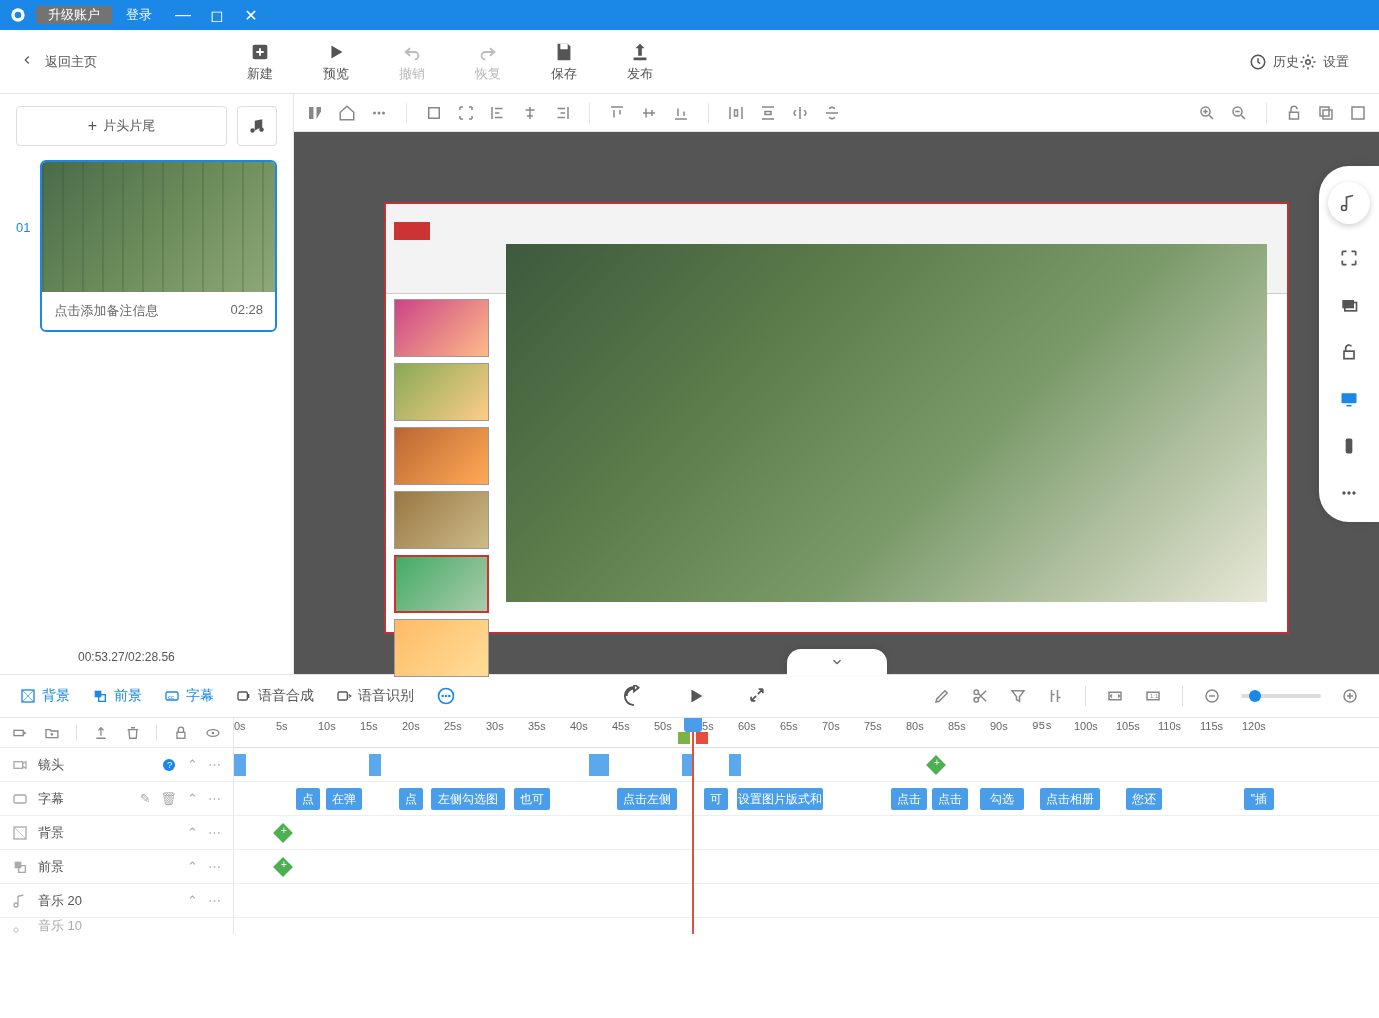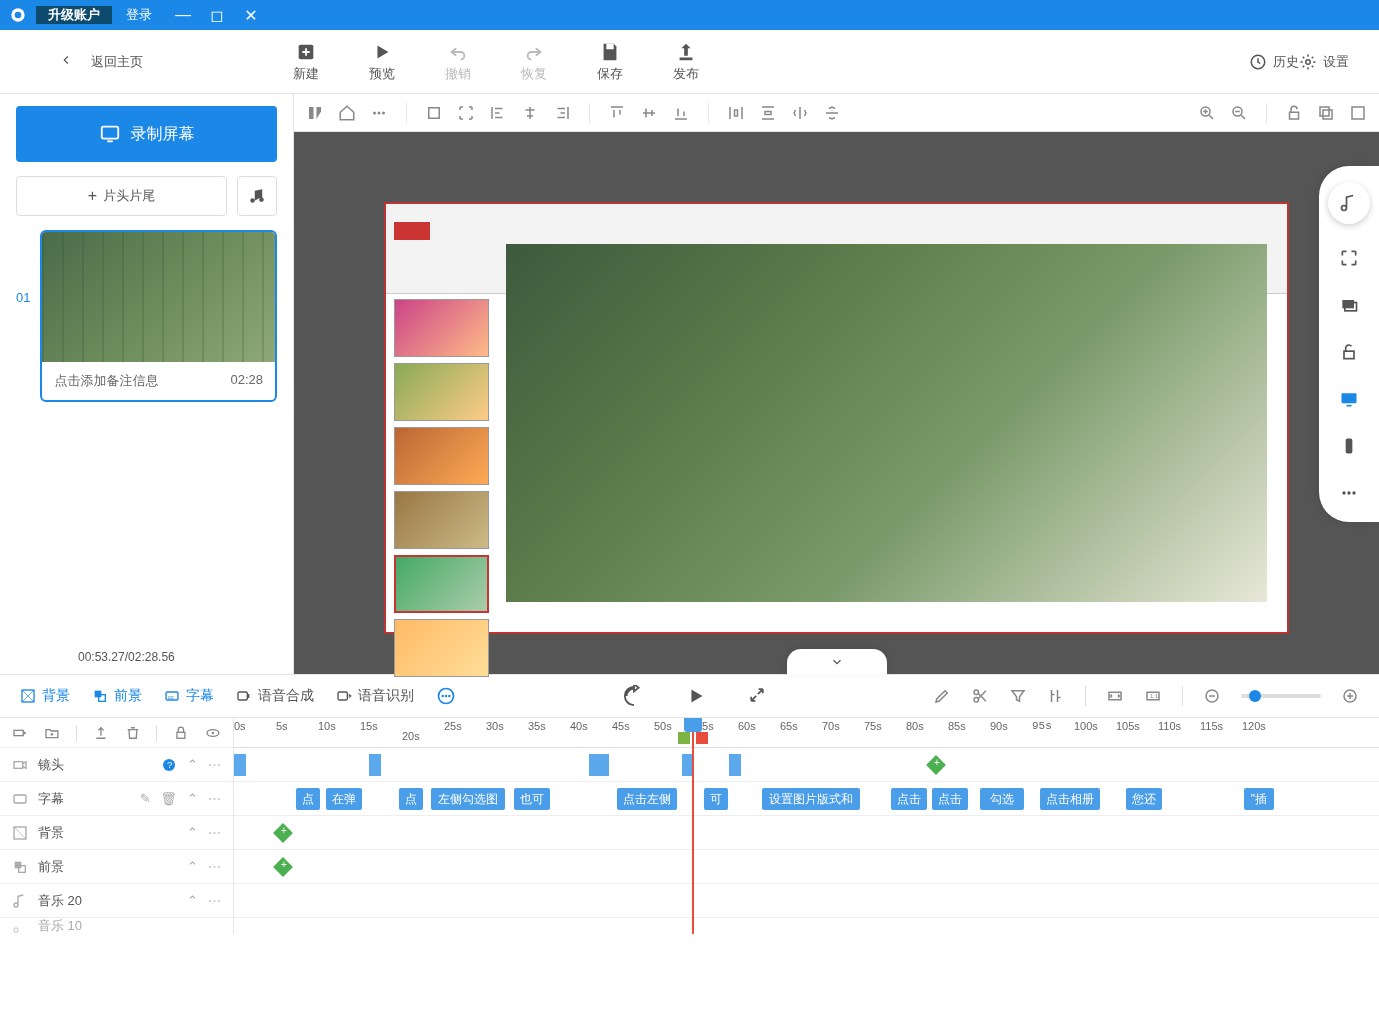--- a/index.html
+++ b/index.html
@@ -5,27 +5,27 @@
 * { margin: 0; padding: 0; box-sizing: border-box; font-family: "Microsoft YaHei", Arial, sans-serif; }
 body { width: 1379px; height: 1018px; overflow: hidden; background: #fff; font-size: 13px; color: #333; }
 
 
 .title-bar { height: 30px; background: #1b87e6; display: flex; align-items: center; color: #fff; font-size: 13px; }
 .title-bar .logo { width: 20px; height: 20px; margin: 0 8px; display: flex; align-items: center; justify-content: center; }
 .menu-items { display: flex; gap: 4px; }
 .menu-item { padding: 4px 10px; cursor: pointer; }
 .title-text { flex: 1; text-align: center; font-size: 14px; }
 .title-right { display: flex; align-items: center; }
-.upgrade-btn { background: #0c4a6e; padding: 0 12px; font-weight: bold; }
+.upgrade-btn { background: #737373; padding: 0 12px; }
 .login-btn { padding: 4px 14px; }
 .win-btn { width: 34px; height: 30px; display: flex; align-items: center; justify-content: center; font-size: 16px; }
 
 
 .main-toolbar { height: 64px; display: flex; align-items: center; border-bottom: 1px solid #e5e5e5; }
-.back-btn { padding: 0 20px; display: flex; gap: 18px; color: #555; margin-left: 39px; }
+.back-btn { padding: 0 20px; display: flex; gap: 11px; color: #555; }
 .tool-group { display: flex; gap: 50px; padding-left: 130px; }
 .tool-btn { display: flex; flex-direction: column; align-items: center; gap: 2px; color: #555; }
 .tool-btn.disabled { color: #bbb; }
 .tool-btn .ico { width: 22px; height: 22px; }
 .tool-right { margin-left: auto; display: flex; padding-right: 30px; color: #555; }
 .tool-right .rbtn { display: flex; align-items: center; gap: 6px; }
 
 
 .middle { display: flex; height: 580px; }
 
@@ -177,27 +177,20 @@
           <circle cx="12" cy="12" r="3" fill="none" stroke="#555" stroke-width="2"></circle>
           <path d="M12 2v3M12 19v3M2 12h3M19 12h3M5 5l2 2M17 17l2 2M5 19l2-2M17 7l2-2" stroke="#555" stroke-width="2"></path>
         </svg>
         <span>设置</span>
       </div>
   </div>
 </div>
 
 <div class="middle">
   <div class="left-sidebar" style="position:relative">
-    <div class="record-btn">
-      <svg width="22" height="22" viewBox="0 0 24 24">
-          <rect x="3" y="4" width="18" height="13" rx="2" fill="none" stroke="#fff" stroke-width="2"></rect>
-          <rect x="9" y="19" width="6" height="2" fill="#fff"></rect>
-        </svg>
-      <span>录制屏幕</span>
-    </div>
     <div class="clip-row">
       <div class="clip-main">
           <span style="font-size:16px">+</span>
           <span>片头片尾</span>
         </div>
       <div class="music-btn">
           <svg width="18" height="18" viewBox="0 0 24 24">
             <path d="M9 18a3 3 0 11-6 0 3 3 0 016 0zM9 18V5l10-2v11a3 3 0 11-2 0"></path>
           </svg>
         </div>
@@ -530,21 +523,21 @@
       <span class="tname">音乐 10</span>
     </div>
   </div>
 
   <div class="tl-tracks">
     <div class="ruler" id="ruler">
         <span class="tick" style="left: 0px;">0s</span>
         <span class="tick" style="left: 42px;">5s</span>
         <span class="tick" style="left: 84px;">10s</span>
         <span class="tick" style="left: 126px;">15s</span>
-        <span class="tick" style="left: 168px; margin-top: 10px;">20s</span>
+        <span class="tick" style="left: 168px;">20s</span>
         <span class="tick" style="left: 210px;">25s</span>
         <span class="tick" style="left: 252px;">30s</span>
         <span class="tick" style="left: 294px;">35s</span>
         <span class="tick" style="left: 336px;">40s</span>
         <span class="tick" style="left: 378px;">45s</span>
         <span class="tick" style="left: 420px;">50s</span>
         <span class="tick" style="left: 462px;">55s</span>
         <span class="tick" style="left: 504px;">60s</span>
         <span class="tick" style="left: 546px;">65s</span>
         <span class="tick" style="left: 588px;">70s</span>
@@ -570,21 +563,21 @@
     </div>
 
     <div class="track-content">
       <div class="clip" style="left:62px;width:24px">点</div>
       <div class="clip" style="left:92px;width:36px">在弹</div>
       <div class="clip" style="left:165px;width:24px">点</div>
       <div class="clip" style="left:197px;width:74px">左侧勾选图</div>
       <div class="clip" style="left:280px;width:36px">也可</div>
       <div class="clip" style="left:383px;width:60px">点击左侧</div>
       <div class="clip" style="left:470px;width:24px">可</div>
-      <div class="clip" style="left:528px;width:98px">设置图片版式和</div>
+      <div class="clip" style="left:503px;width:86px">设置图片版式和</div>
       <div class="clip" style="left:657px;width:36px">点击</div>
       <div class="clip" style="left:698px;width:36px">点击</div>
       <div class="clip" style="left:746px;width:44px">勾选</div>
       <div class="clip" style="left:806px;width:60px">点击相册</div>
       <div class="clip" style="left:892px;width:36px">您还</div>
       <div class="clip" style="left:1010px;width:30px">"插</div>
     </div>
 
     <div class="track-content">
       <div class="diamond plus" style="left:42px"></div>

